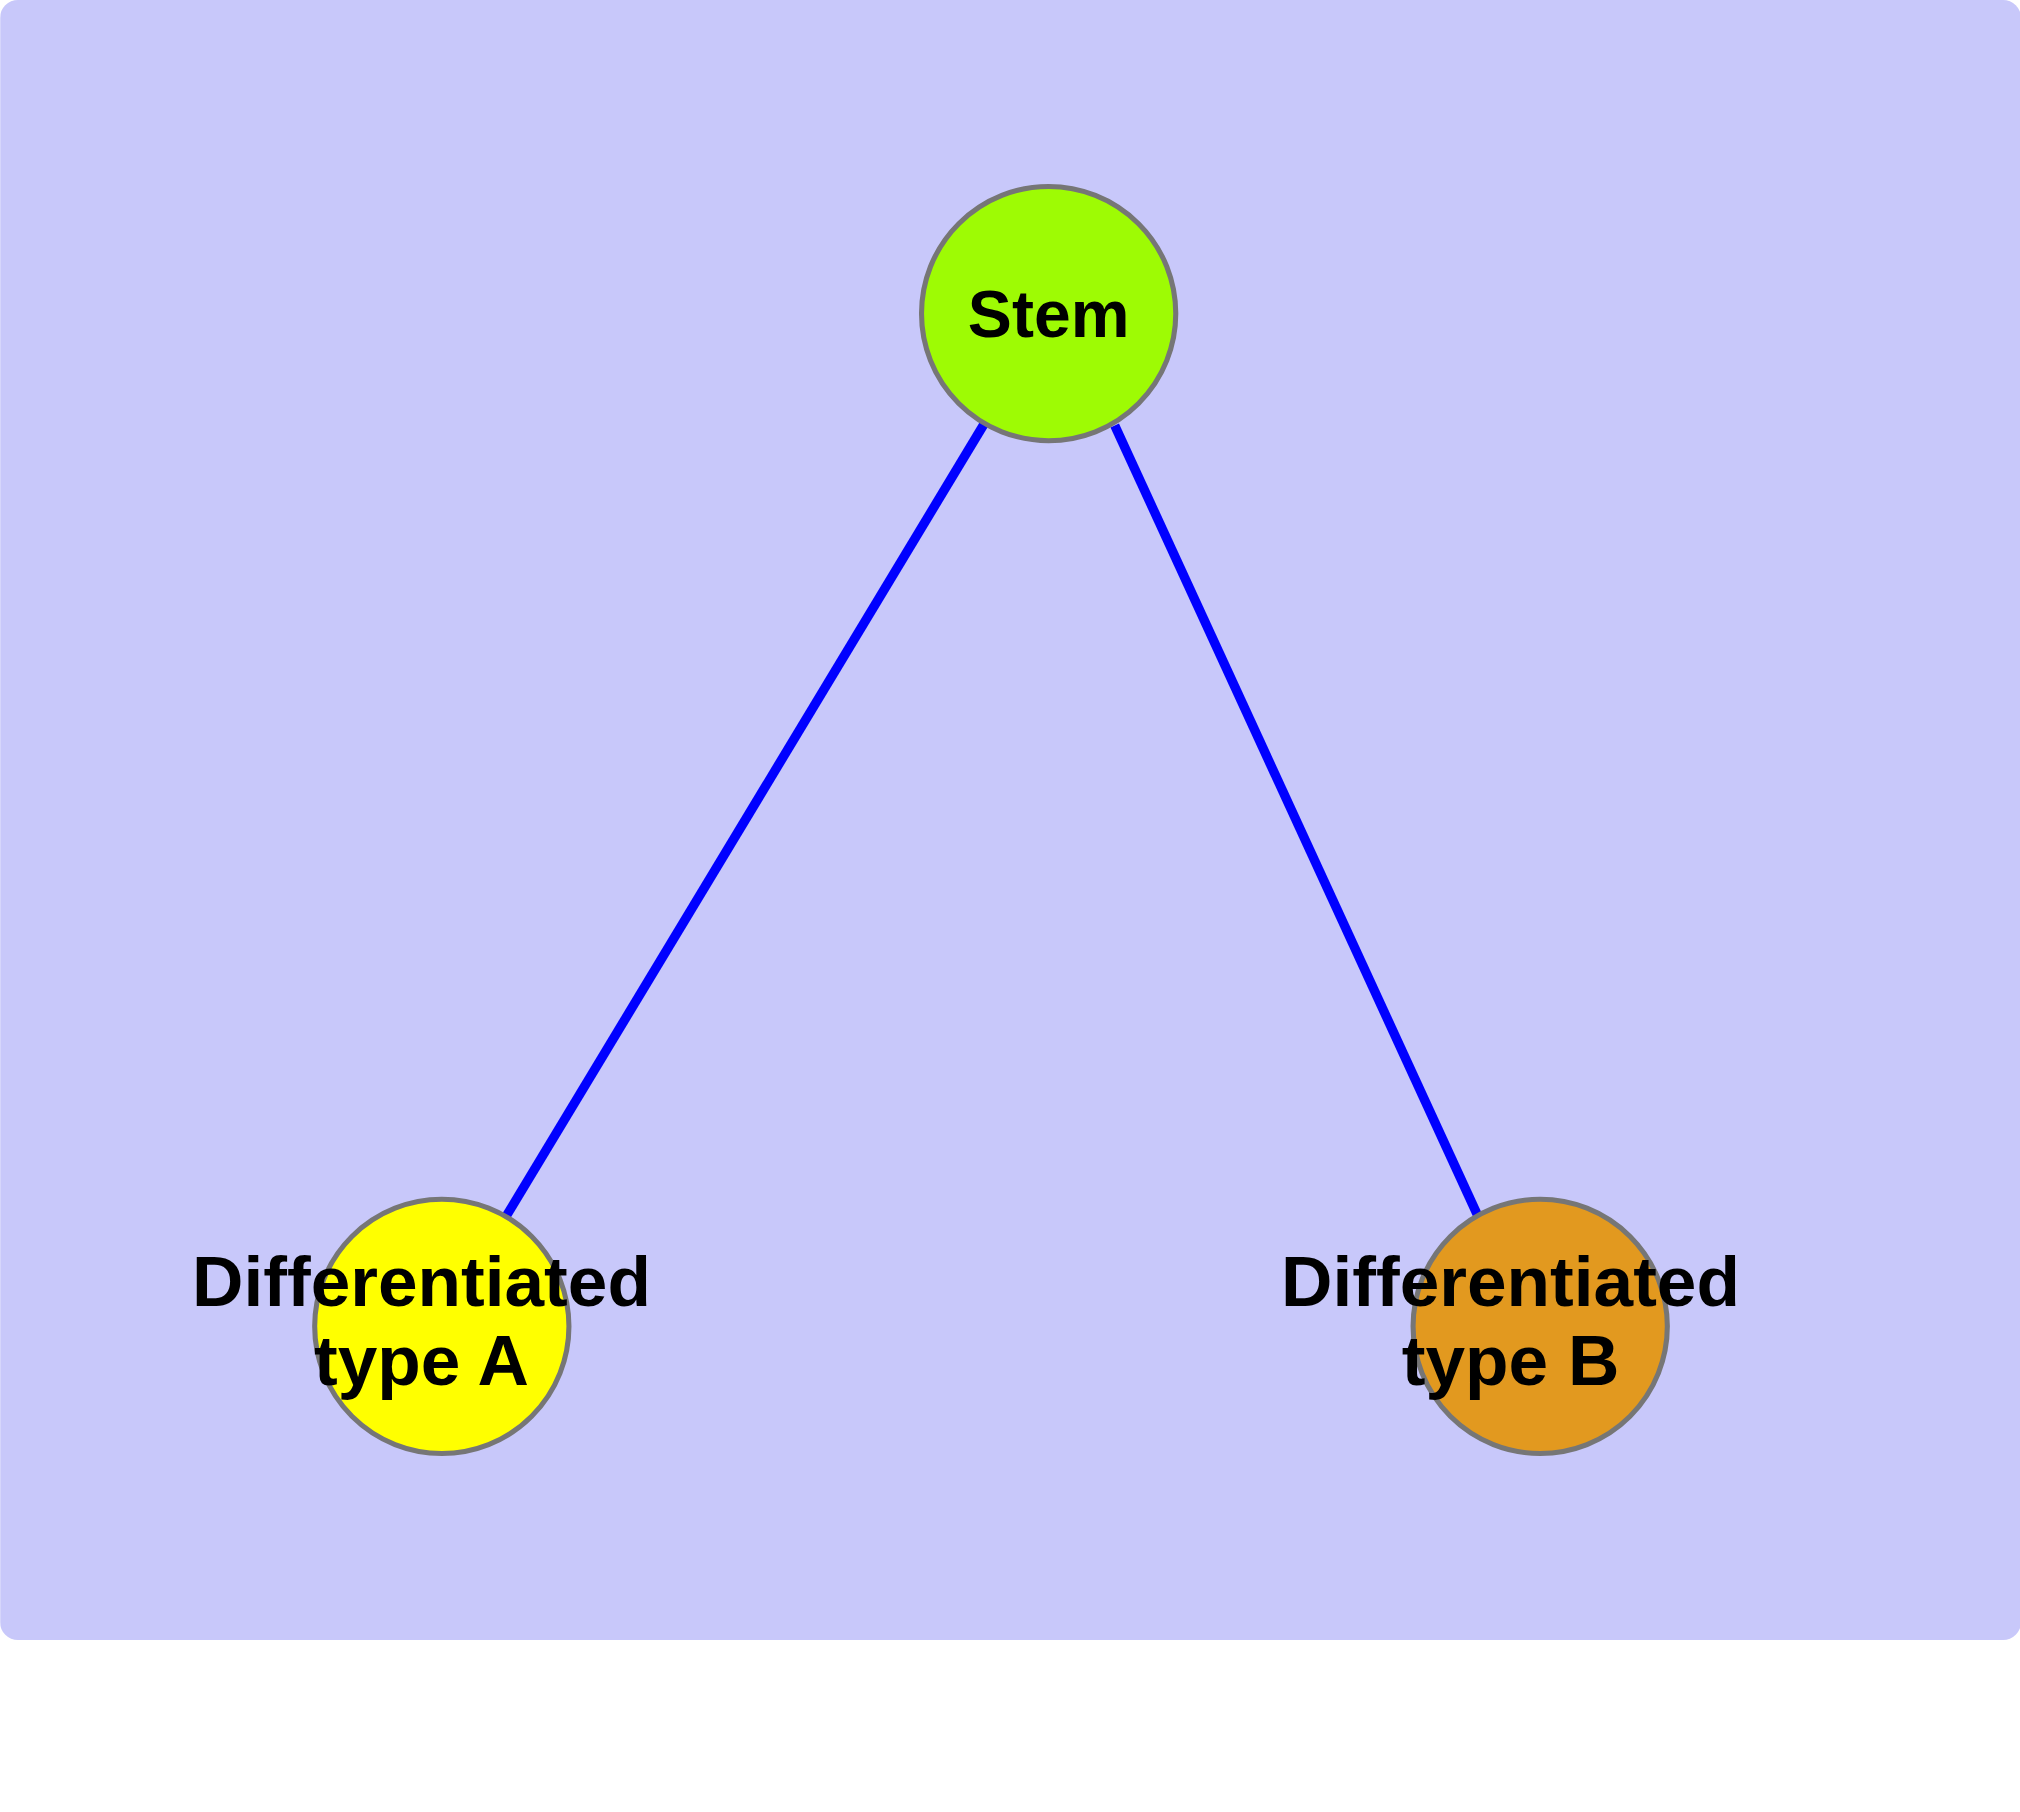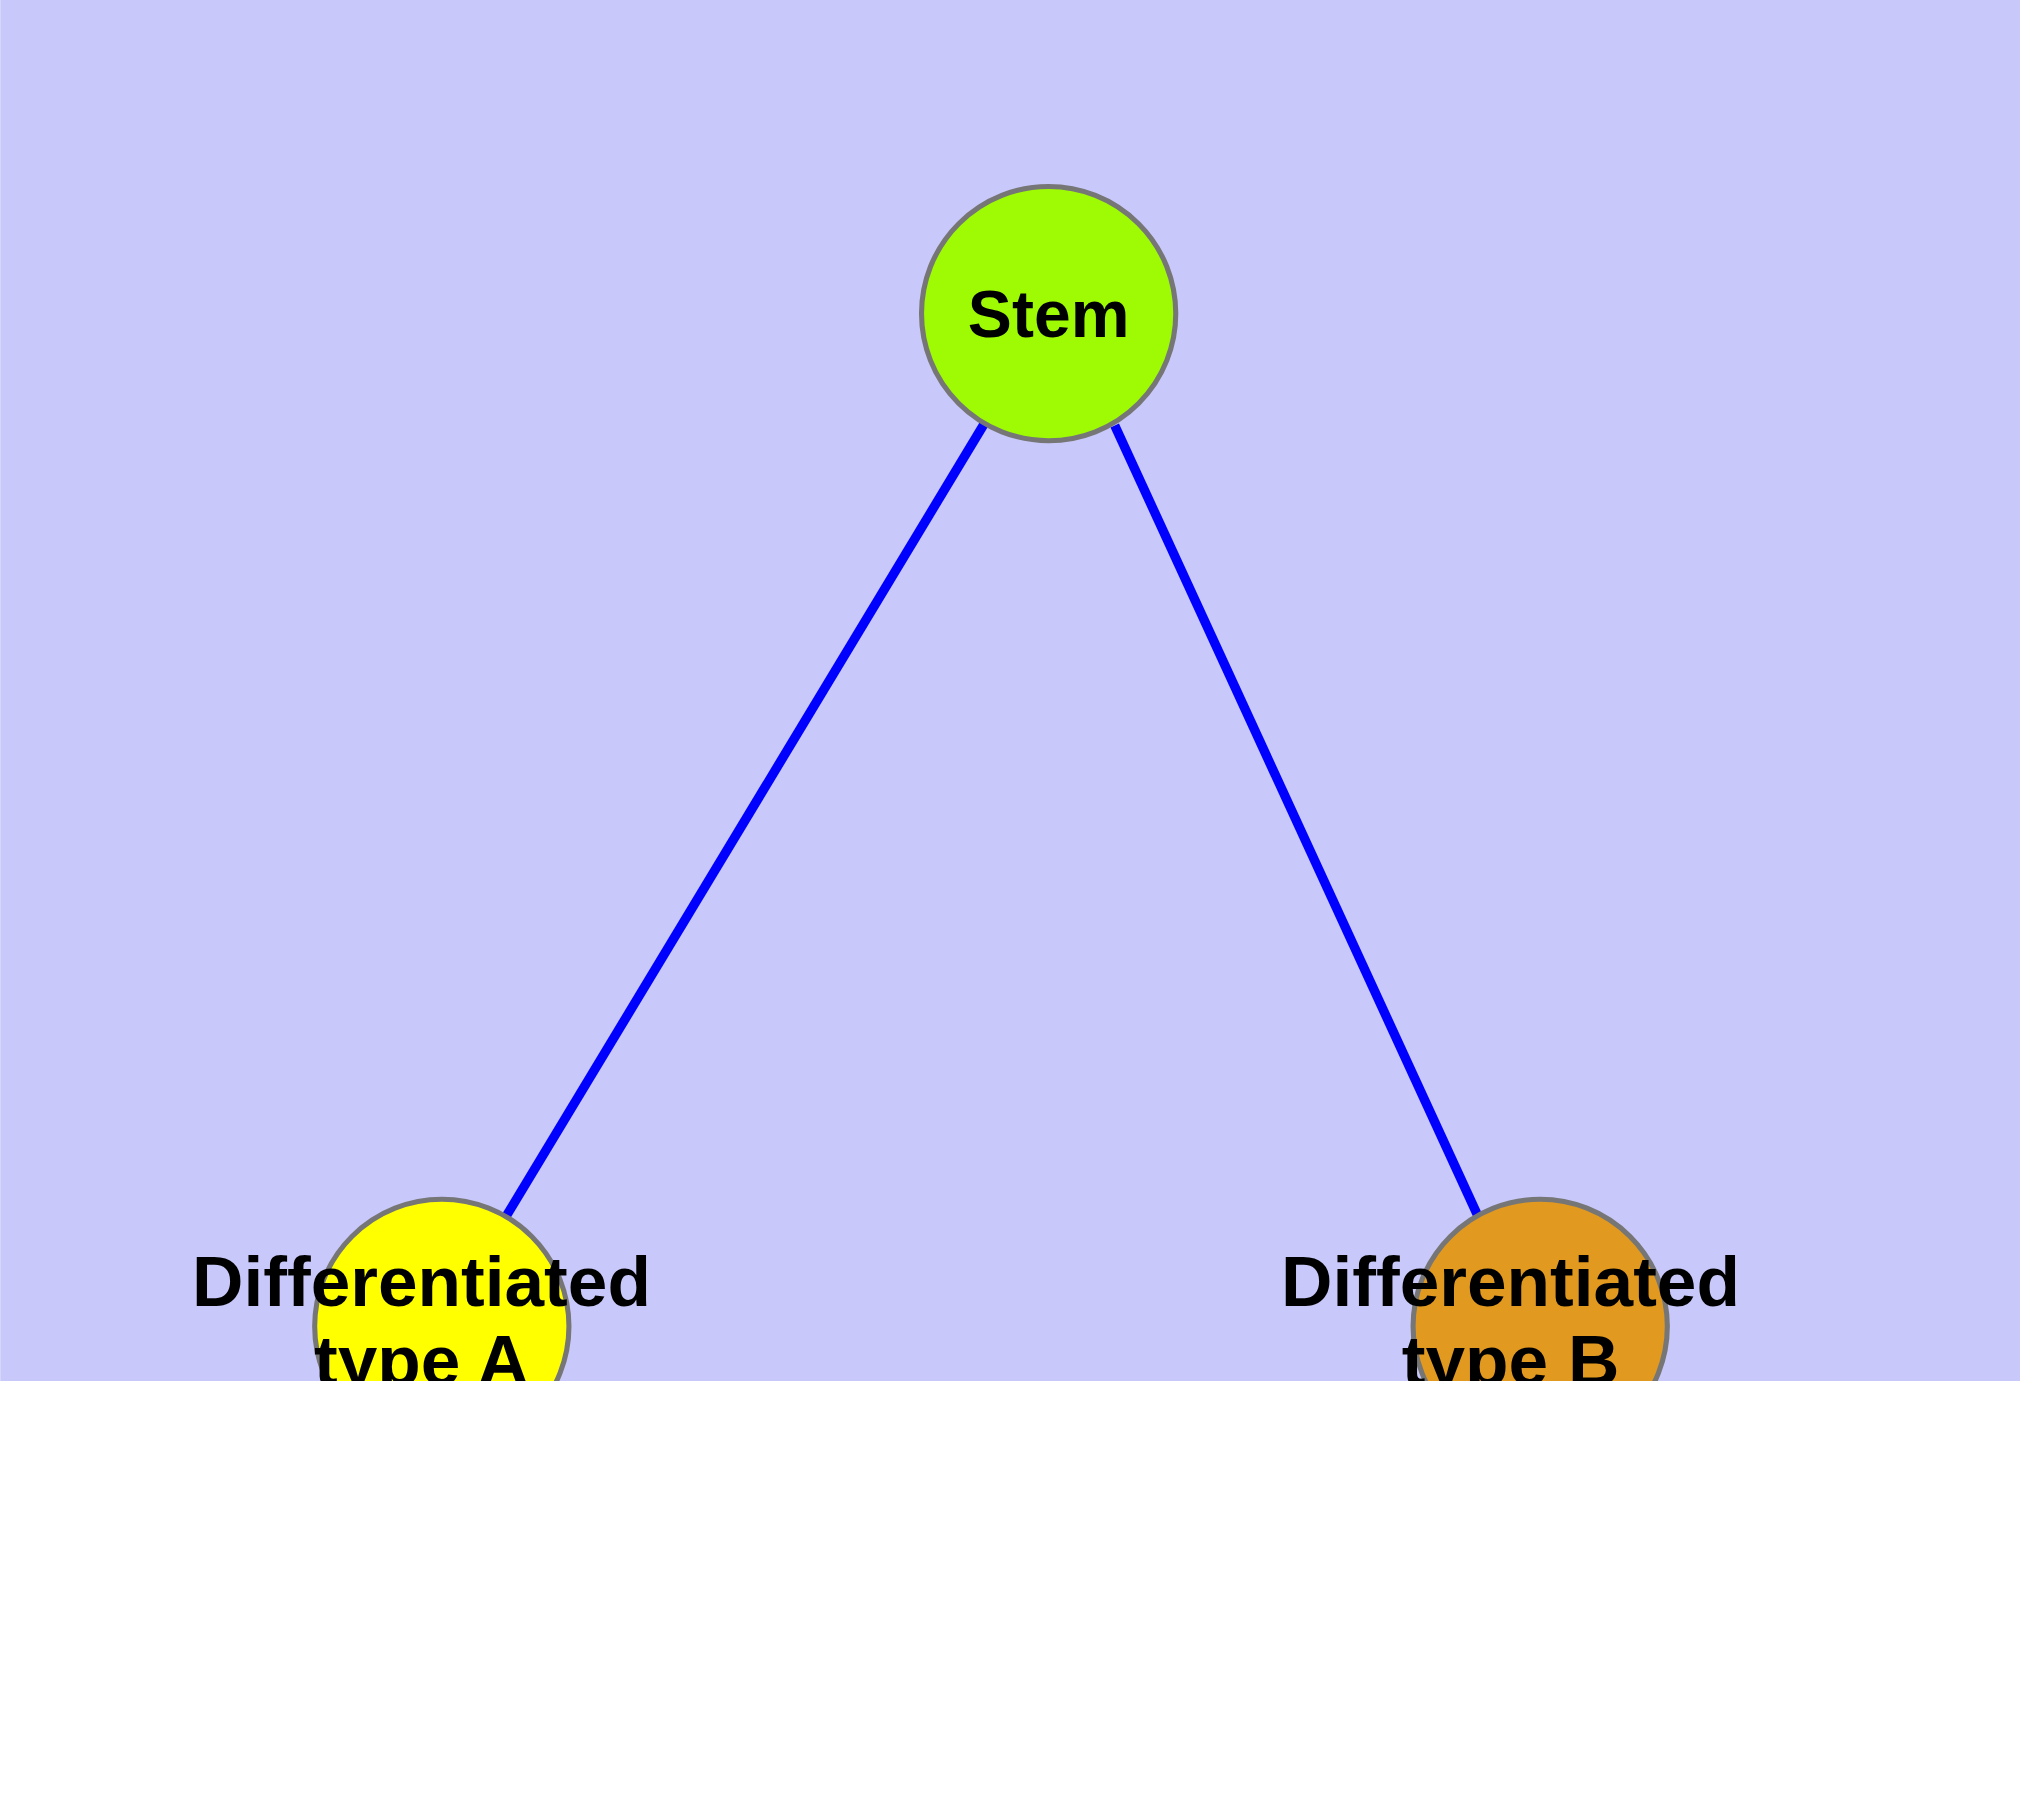--- a/index.html
+++ b/index.html
@@ -3,23 +3,24 @@
 <meta charset="utf-8">
 <style>
   html, body {
     margin: 0;
     padding: 0;
     background: #ffffff;
   }
   #canvas {
     position: relative;
     width: 2021px;
-    height: 1381px;
+    height: 1640px;
     overflow: hidden;
     font-family: "Liberation Sans", sans-serif;
+    border-radius: 18px;
   }
   #graph-svg {
     position: absolute;
     left: 0;
     top: 0;
     width: 2021px;
     height: 1812px;
     display: block;
   }
   .node-label {

